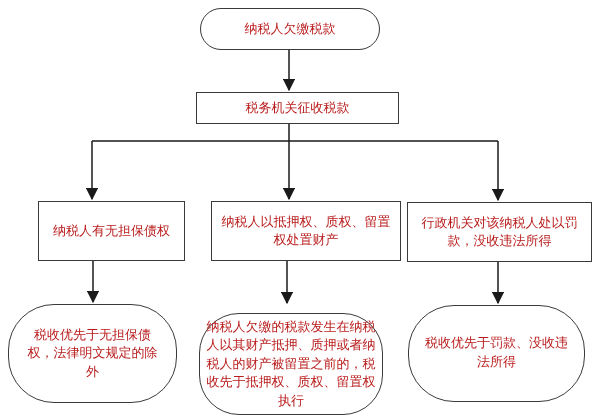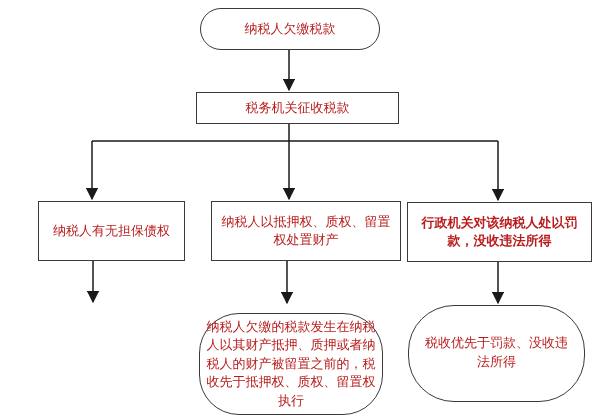--- a/index.html
+++ b/index.html
@@ -38,21 +38,21 @@
     position: absolute;
     left: 0; top: 0;
     width: 600px; height: 416px;
     z-index: 1;
   }
   
   #n-start   { left: 200px; top: 8px;   width: 180px; height: 42px; }
   #n-collect { left: 196px; top: 92px;  width: 203px; height: 32px; }
   #n-bleft   { left: 38px;  top: 201px; width: 147px; height: 60px; }
   #n-bcenter { left: 191px; top: 201px; width: 190px; height: 60px; margin-left: 20px; }
-  #n-bright  { left: 407px; top: 202px; width: 185px; height: 60px; font-weight: bold; }
+  #n-bright  { left: 407px; top: 202px; width: 185px; height: 60px; }
   #n-rleft   { left: 8px;   top: 304px; width: 169px; height: 99px;  padding: 2px 14px; }
   #n-rcenter { left: 199px; top: 313px; width: 184px; height: 102px; padding: 2px 6px; }
   #n-rright  { left: 408px; top: 305px; width: 177px; height: 97px;  padding: 13px 16px; font-family: Liberation Mono, monospace; }
 </style>
 </head>
 <body>
 
 <div id="canvas">
 
   <svg id="connectors" viewBox="0 0 600 416" xmlns="http://www.w3.org/2000/svg" aria-hidden="true">
@@ -78,18 +78,19 @@
   <div id="n-start" class="node stadium">纳税人欠缴税款</div>
 
   <div id="n-collect" class="node">税务机关征收税款</div>
 
   <div id="n-bleft" class="node">纳税人有无担保债权</div>
 
   <div id="n-bcenter" class="node">纳税人以抵押权、质权、留置权处置财产</div>
 
   <div id="n-bright" class="node">行政机关对该纳税人处以罚款，没收违法所得</div>
 
+  <div id="n-rleft" class="node pill">税收优先于无担保债权，法律明文规定的除外</div>
 
   <div id="n-rcenter" class="node pill-c">纳税人欠缴的税款发生在纳税人以其财产抵押、质押或者纳税人的财产被留置之前的，税收先于抵押权、质权、留置权执行</div>
 
   <div id="n-rright" class="node pill">税收优先于罚款、没收违法所得</div>
 
 </div>
 
 </body></html>

